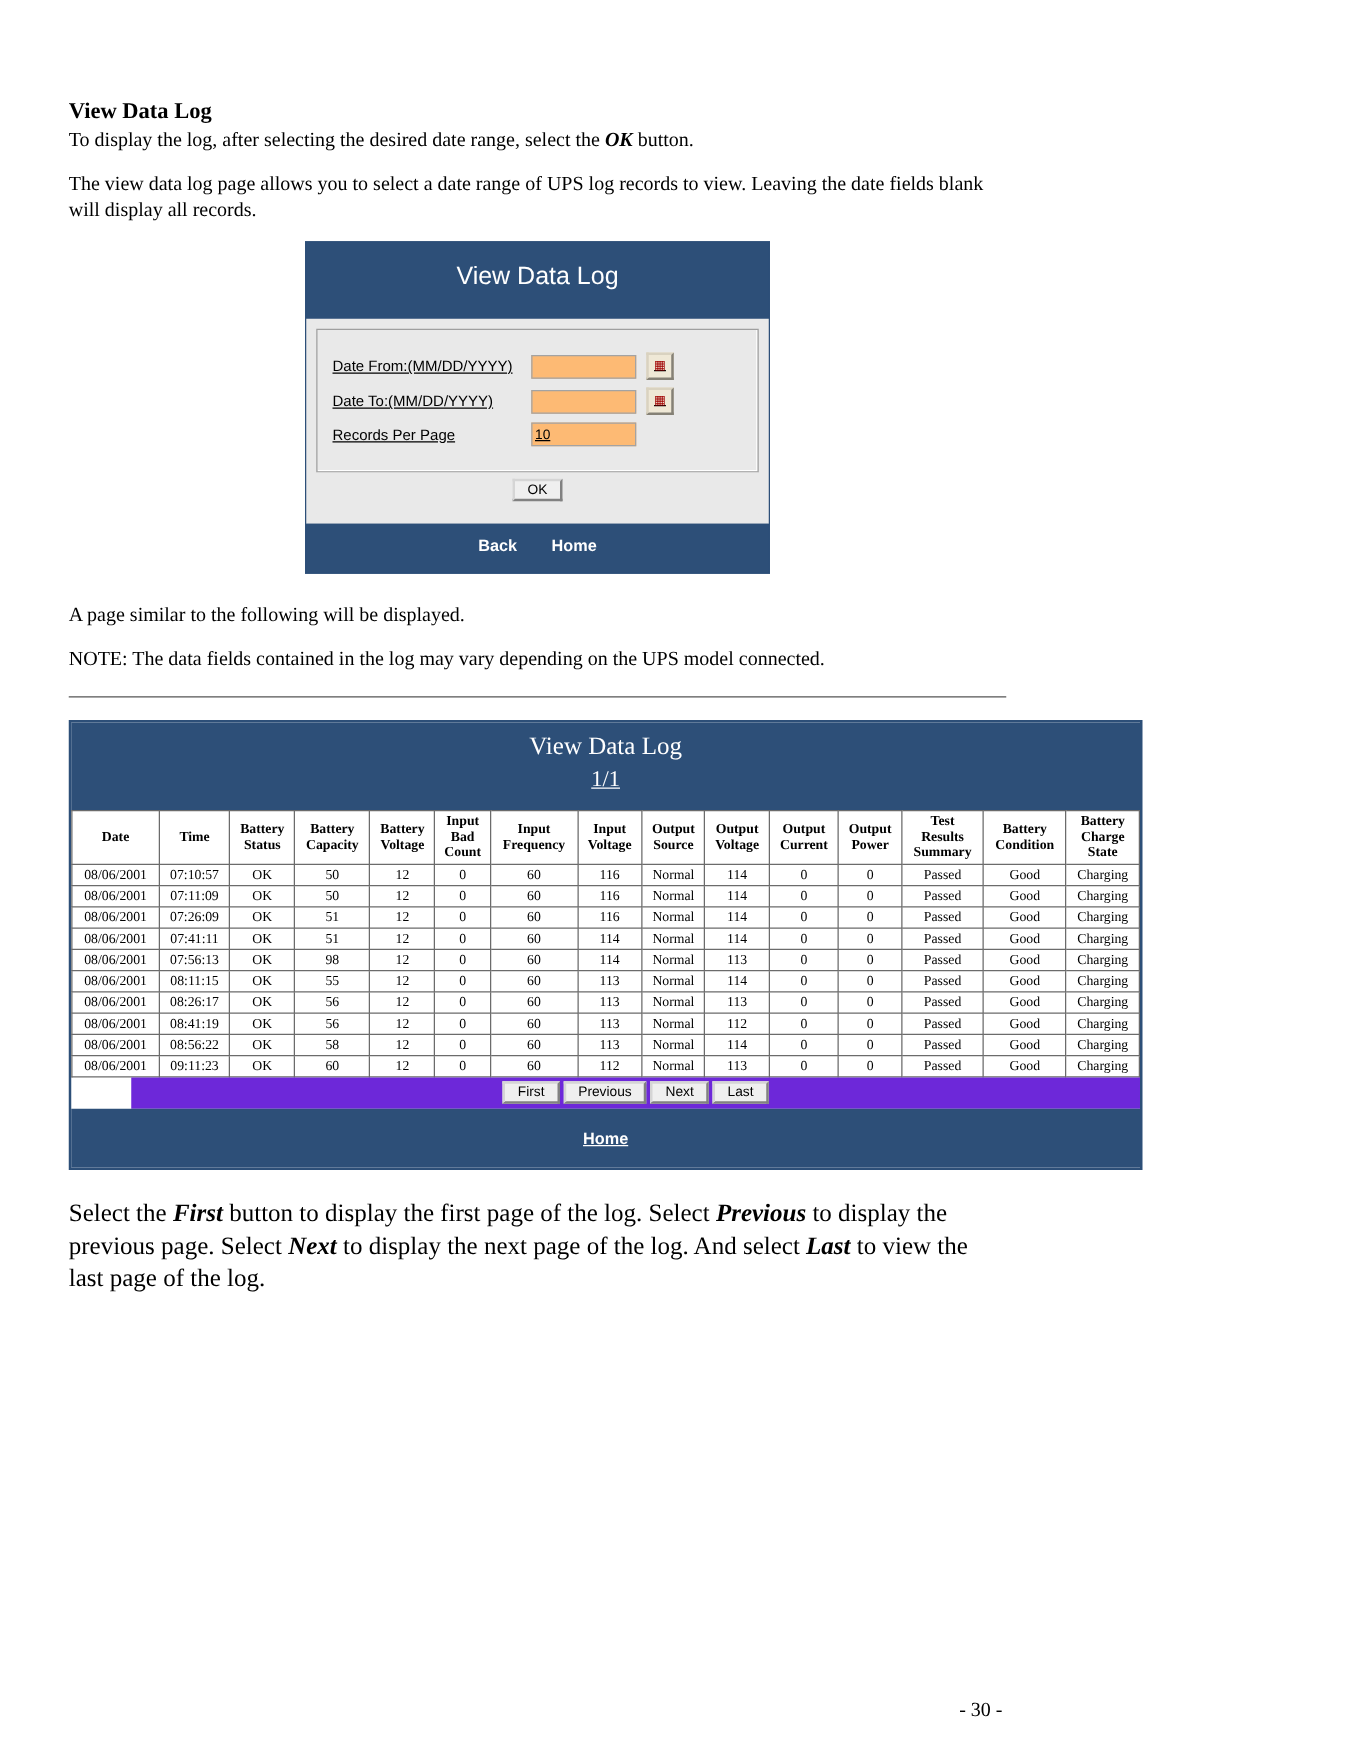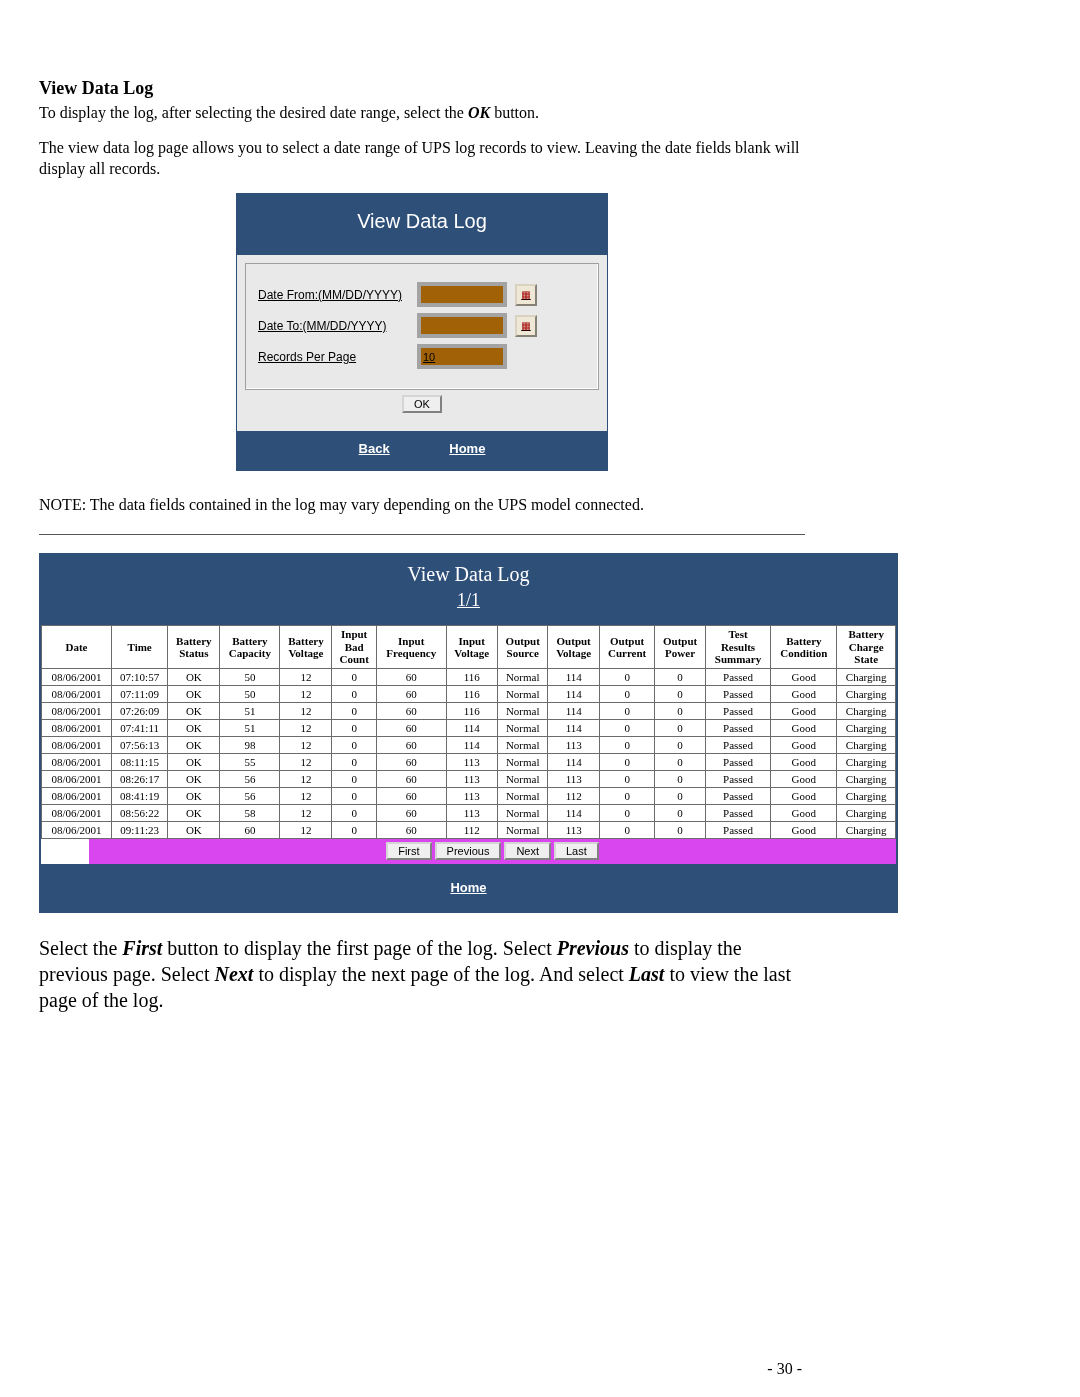--- a/index.html
+++ b/index.html
@@ -7,21 +7,21 @@
     padding: 0;
     background: #fff;
     font-family: "Times New Roman", Times, serif;
     font-size: 16px;
     color: #000;
   }
   .page {
     width: 860px;
     min-height: 1397px;
     box-sizing: border-box;
-    padding: 78px 55px 40px 39px;
+    padding: 78px 55px 40px 55px;
     position: relative;
   }
   h2.title {
     font-size: 18px;
     font-weight: bold;
     margin: 0 0 4px 0;
   }
   p.body-text {
     font-size: 16px;
     margin: 4px 0 14px 0;
@@ -67,22 +67,22 @@
     gap: 4px;
   }
   .form-row .lbl {
     width: 155px;
   }
   .form-row input[type="text"] {
     width: 78px;
     height: 17px;
     font-size: 11px;
     padding: 0 2px;
-    border: 4px solid #a3a3a3;
-    background: #a16207;
+    border: 1px solid #a3a3a3;
+    background: #fdba74;
   }
   .cal-btn {
     width: 18px;
     height: 18px;
     border: 2px outset #d9d2c0;
     background: #efe8d6;
     display: inline-flex;
     align-items: center;
     justify-content: center;
     font-size: 10px;
@@ -107,22 +107,21 @@
   .panel1-footer {
     background: #2d4f78;
     color: #fff;
     text-align: center;
     font-family: Arial, Helvetica, sans-serif;
     font-size: 13px;
     font-weight: bold;
     padding: 10px 0 14px 0;
   }
   .panel1-footer span {
-    margin: 0 28px;
-    text-decoration: underline;
+    margin: 0 12px;
   }
   hr.sep {
     border: none;
     border-top: 1px solid #555;
     margin: 12px 0 8px 0;
   }
   
   .panel2 {
     width: 855px;
     margin: 18px auto 22px auto;
@@ -148,21 +147,21 @@
     padding: 2px 3px;
     text-align: center;
     font-size: 11px;
     vertical-align: middle;
   }
   .results-table th {
     font-weight: bold;
     line-height: 1.15;
   }
   .pager {
-    background: #d946ef;
+    background: #6d28d9;
     text-align: center;
     padding: 3px 0 4px 0;
     margin-left: 48px;
   }
   .panel2-home {
     background: #2d4f78;
     color: #fff;
     text-align: center;
     font-family: Arial, Helvetica, sans-serif;
     font-size: 13px;
@@ -217,20 +216,21 @@
       <div class="panel1-ok-row">
         <button>OK</button>
       </div>
     </div>
     <div class="panel1-footer">
       <span>Back</span>
       <span>Home</span>
     </div>
   </div>
 
+  <p class="body-text">A page similar to the following will be displayed.</p>
   <p class="body-text" style="margin-bottom:18px;">NOTE: The data fields contained in the log may vary depending on the UPS model connected.</p>
   <hr class="sep">
 
   <div class="panel2">
     <div class="panel2-header">
       <span class="t1">View Data Log</span>
       <span class="t2">1/1</span>
     </div>
     <table class="results-table">
       <thead>

